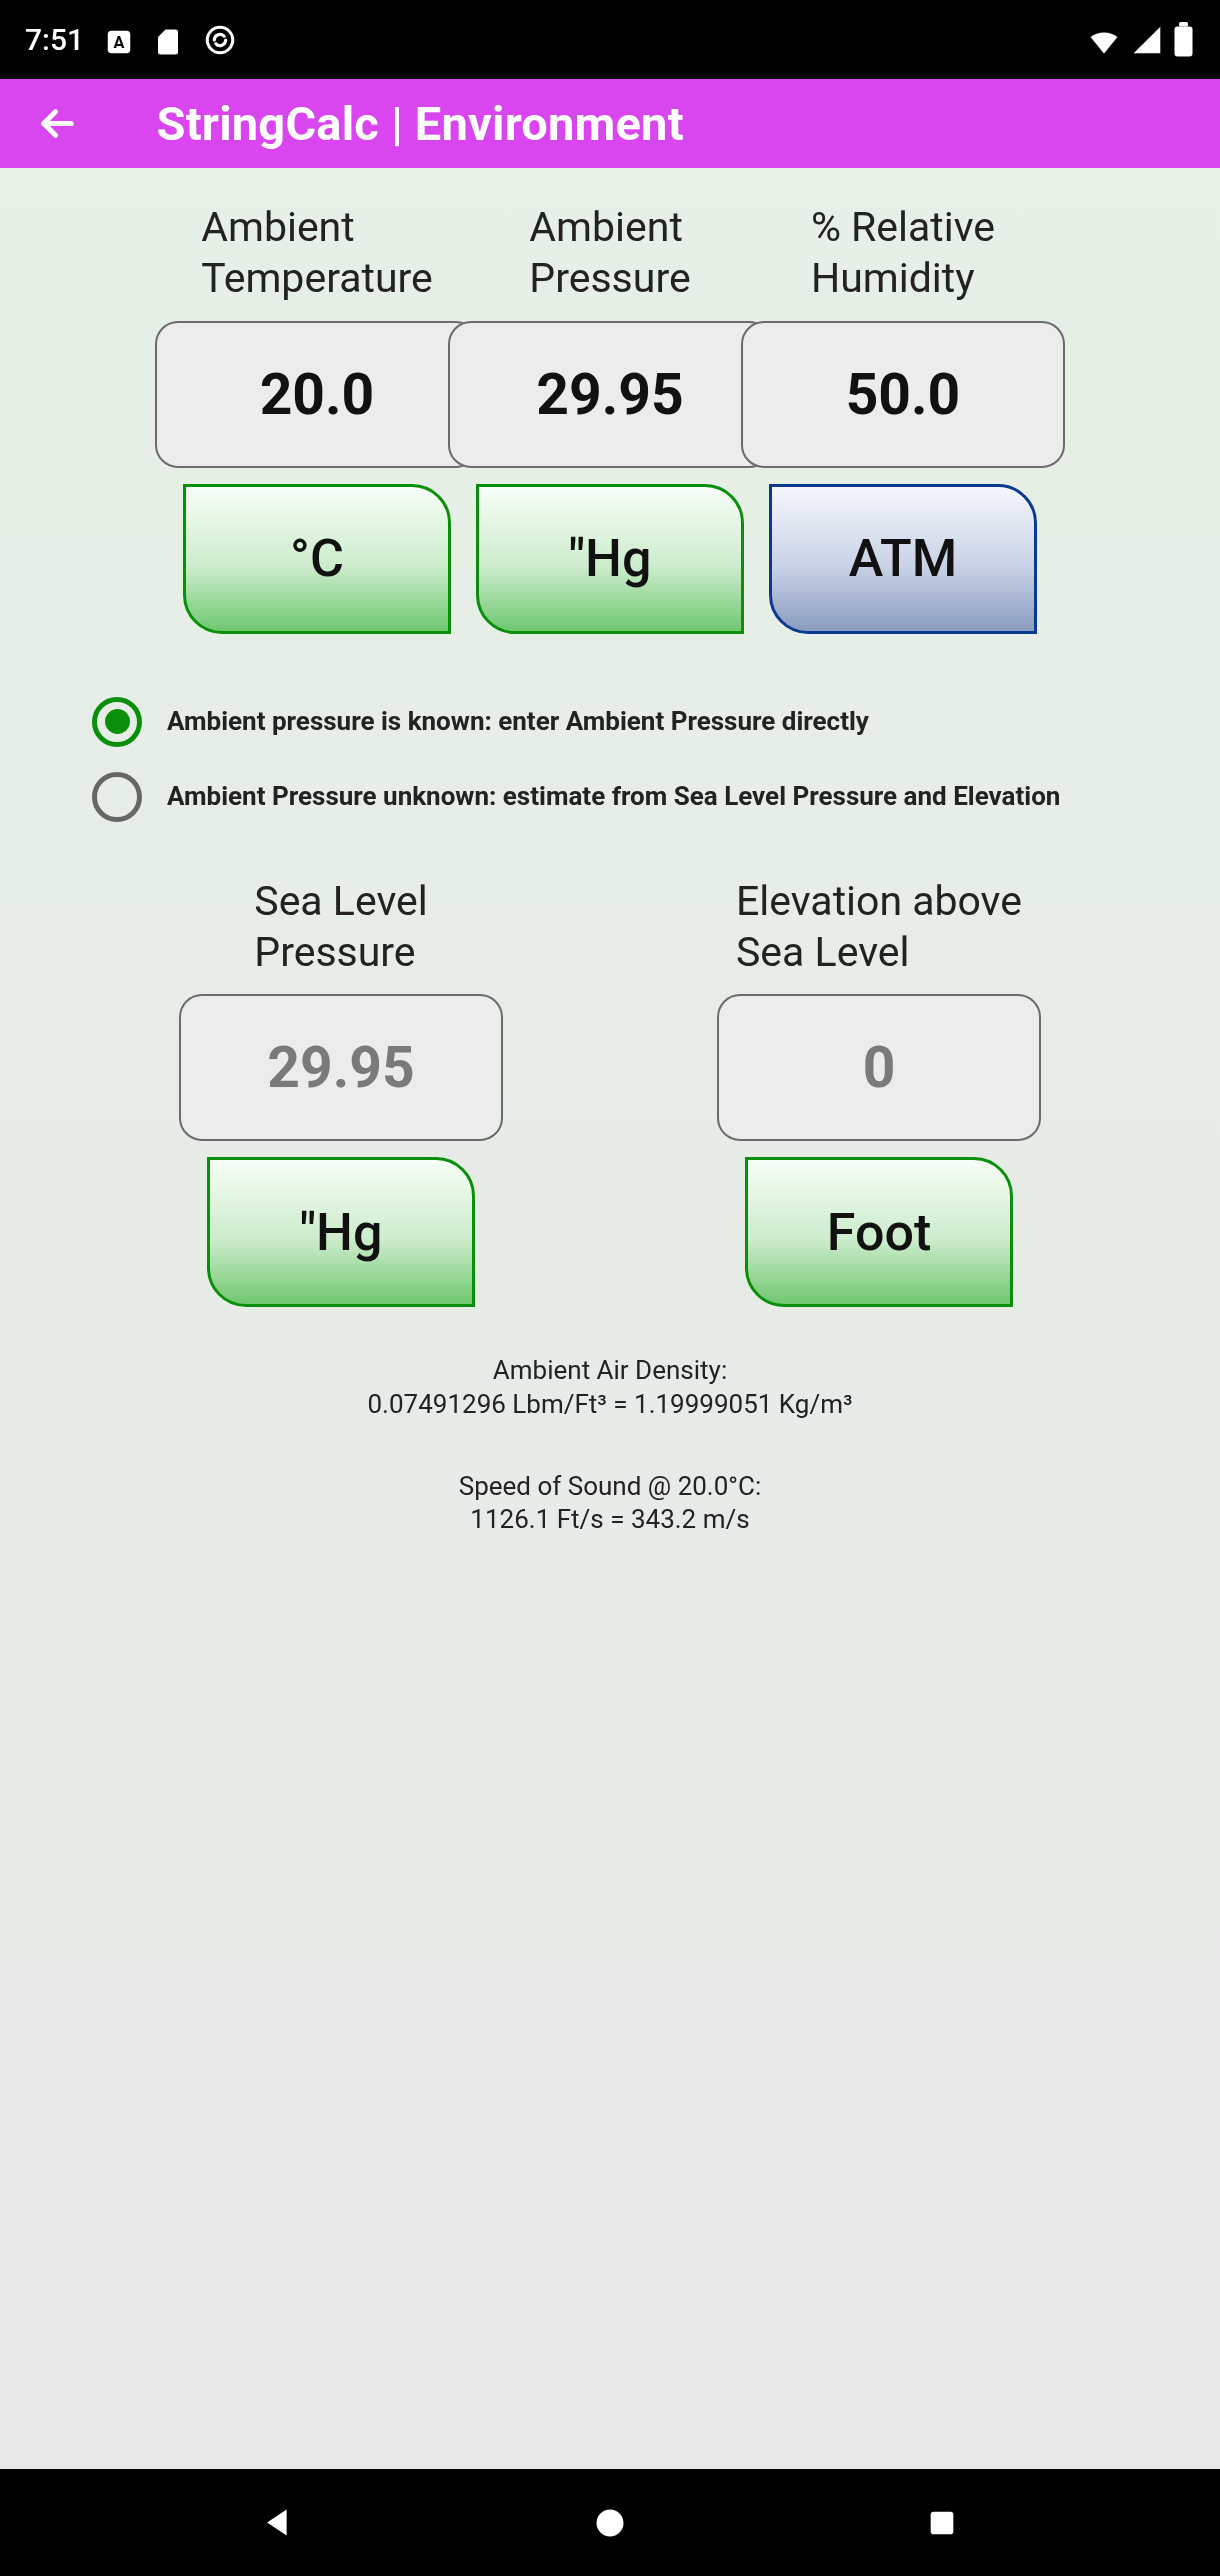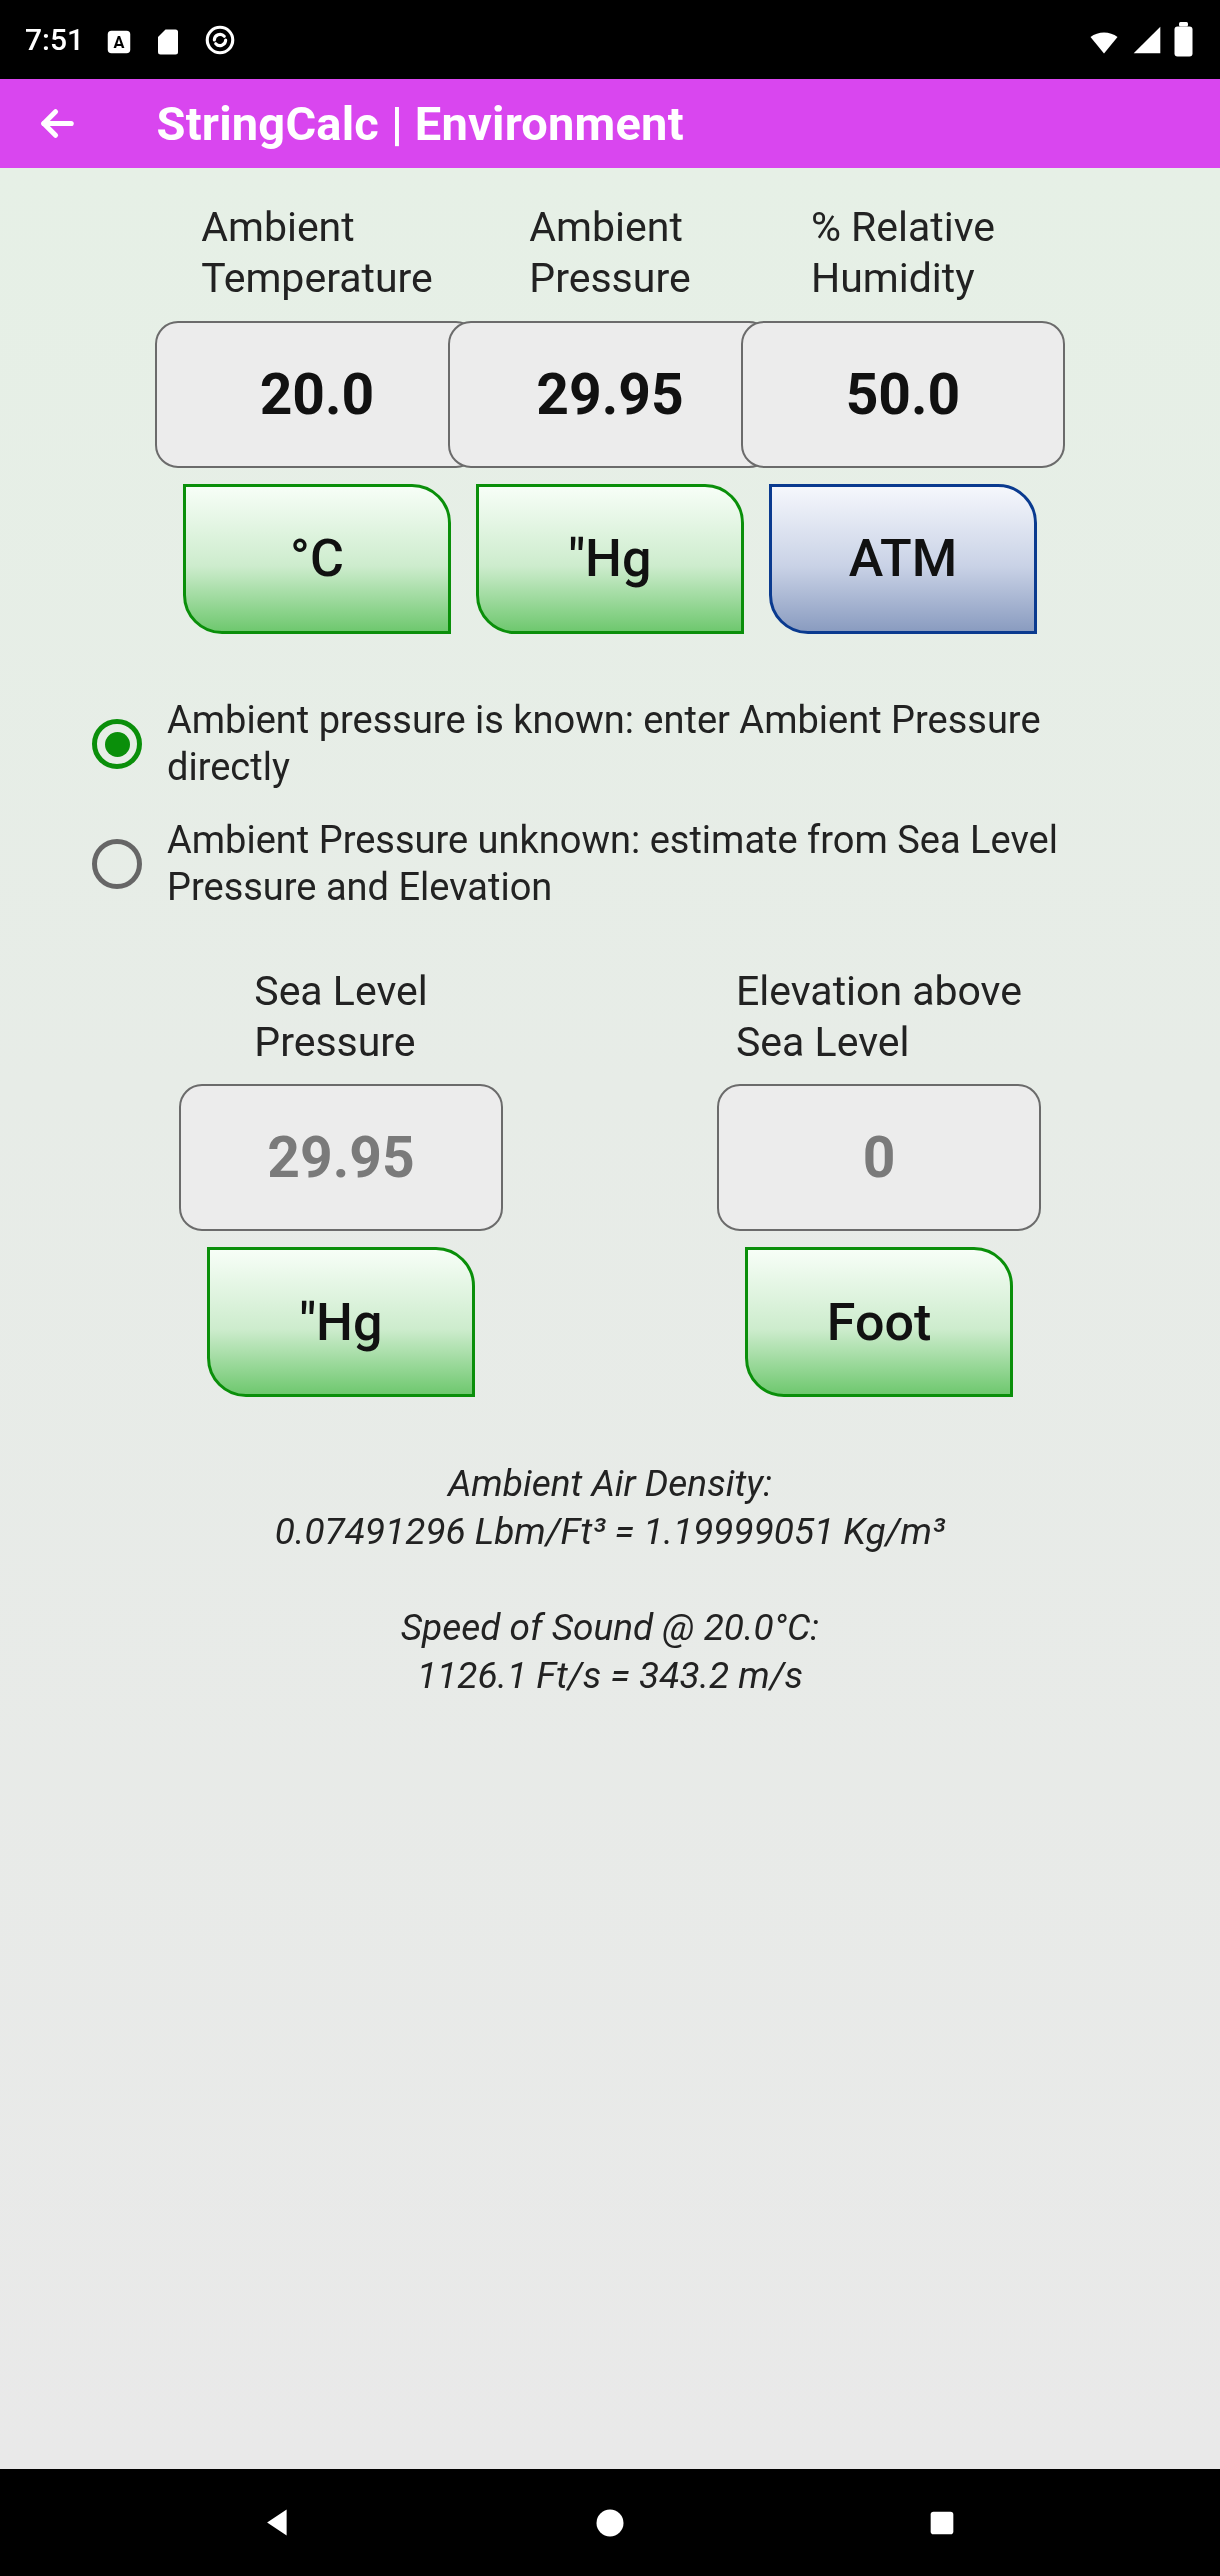--- a/index.html
+++ b/index.html
@@ -47,26 +47,26 @@
   }
 
   .radio-group { margin-top: 63px; padding: 0 47px; display: flex; flex-direction: column; gap: 25px; }
   .radio-row { display: flex; align-items: center; gap: 25px; cursor: pointer; }
   .radio-outer {
     flex: 0 0 50px; width: 50px; height: 50px; border-radius: 50%;
     border: 5.4px solid #666; display: flex; align-items: center; justify-content: center;
   }
   .radio-outer.checked { border-color: #0a8f0a; }
   .radio-inner { width: 25px; height: 25px; border-radius: 50%; background: #0a8f0a; }
-  .radio-label { font-size: 38px; color: #222; line-height: 1.25; }
+  .radio-label { font-size: 26px; color: #222; line-height: 1.25; font-weight: bold; }
 
   .row2 { margin-top: 54px; display: flex; justify-content: space-around; padding: 0 27px; }
   .col2 { display: flex; flex-direction: column; align-items: center; width: 376px; }
 
-  .results { margin-top: 63px; text-align: center; font-size: 37px; font-style: italic; color: #222; line-height: 1.3; }
+  .results { margin-top: 47px; text-align: center; font-size: 26px; color: #222; line-height: 1.3; }
   .results .block { margin-bottom: 48px; }
 
   
   .nav-bar { height: 107px; background: #000; display: flex; align-items: center; justify-content: space-evenly; }
   .nav-btn { width: 107px; height: 72px; display: flex; align-items: center; justify-content: center; cursor: pointer; }
 </style>
 </head>
 <body>
 
 <div class="phone">

